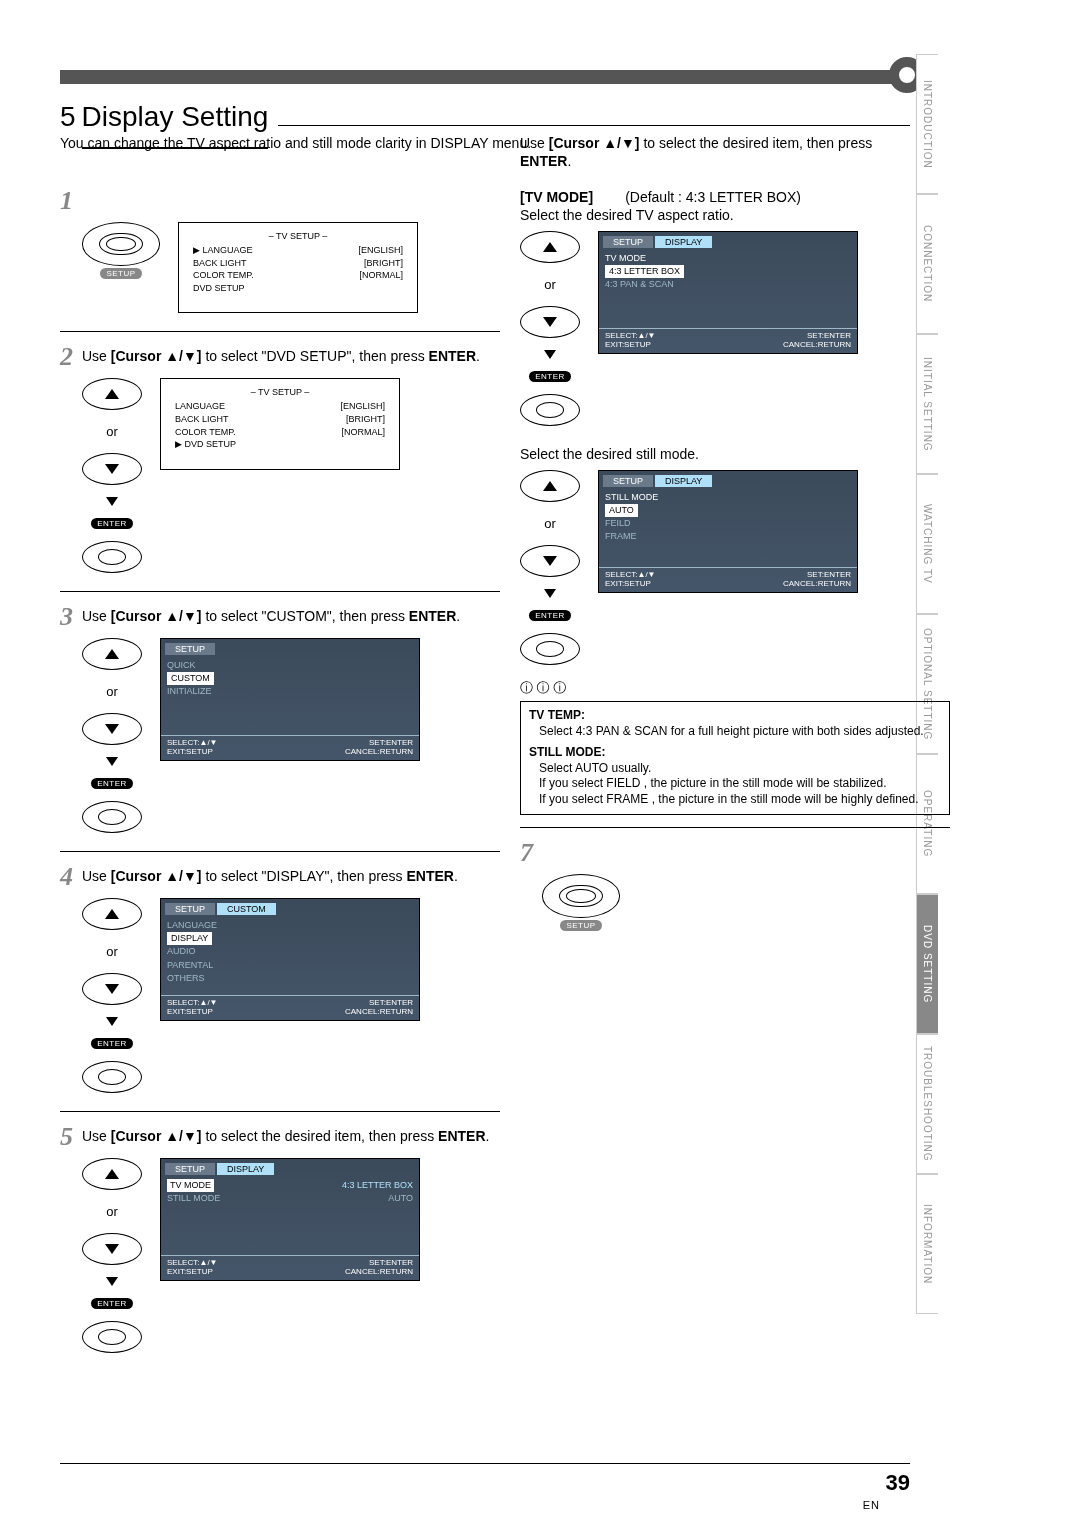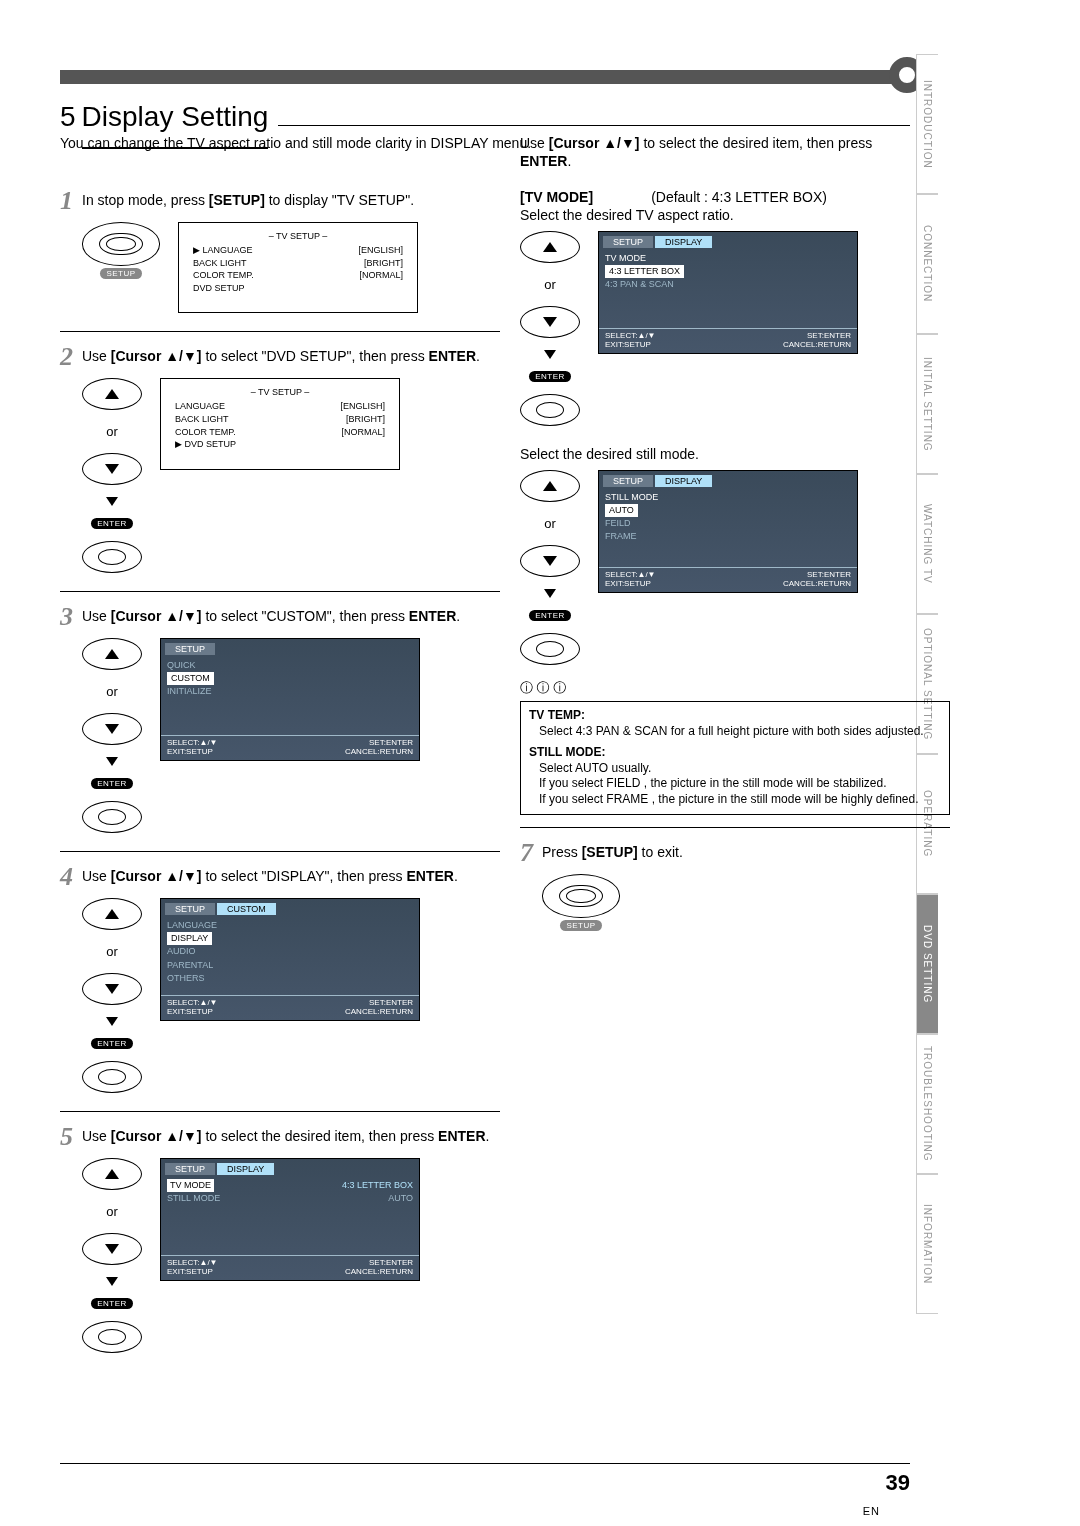--- a/index.html
+++ b/index.html
@@ -47,21 +47,21 @@
   .osd-tab.hi { background:#b0e0f8; color:#000;}
   .osd-list { padding:4px 6px 4px 6px; min-height:80px; line-height:1.45;}
   .osd-li { color:#9fb8c8;}
   .osd-li.sel { background:#fff; color:#000; display:inline-block; padding:0 4px;}
   .osd-li.row { display:flex; justify-content:space-between;}
   .osd-li.row .v.hi { color:#b0e0f8;}
   .osd-foot { border-top:1px solid #9fb8c8; display:flex; justify-content:space-between; padding:2px 6px 4px 6px; font-size:8px;}
 
   .sep { border-top:1px solid #000; margin:12px 0;}
   .mode-head { font-size:14px; font-weight:bold; margin-bottom:2px;}
-  .mode-head .def { font-weight:normal; margin-left:58px;}
+  .mode-head .def { font-weight:normal; margin-left:32px;}
   .mode-sub { font-size:14px; margin-bottom:6px;}
 
   .note-box { border:1px solid #000; padding:6px 8px; font-size:12px; line-height:1.3;}
   .note-term { font-weight:bold; font-size:12px;}
   .note-gap { height:6px;}
 
   .sidetabs { position:absolute; top:54px; right:142px; width:22px; display:flex; flex-direction:column;}
   .sidetab { writing-mode:vertical-rl; text-orientation:mixed; font-size:10px; letter-spacing:1px; padding:10px 3px; color:#999; border-left:1px solid #ccc; border-top:1px solid #ccc; border-bottom:1px solid #ccc; background:#fff; height:140px; display:flex; align-items:center; justify-content:center;}
   .sidetab.active { background:#888; color:#fff;}
   .page-num { position:absolute; bottom:30px; right:170px; font-size:22px; font-weight:bold;}
@@ -97,23 +97,20 @@
     <div class="sidetab active">DVD SETTING</div>
     <div class="sidetab">TROUBLESHOOTING</div>
     <div class="sidetab">INFORMATION</div>
   </div>
 
   <div class="col-left">
 
     <div class="step">
       <div class="step-head">
         <div class="step-num">1</div>
-        <div class="step-txt">
-          <span>In stop mode, press </span><b>[SETUP]</b><span> to display "TV SETUP".</span>
-        </div>
       </div>
       <div class="step-body">
         <div class="setup-btn">
           <div class="setup-oval">
               <div class="setup-inner"></div>
             </div>
           <div class="pill grey">SETUP</div>
         </div>
         <div class="osd osd-white">
           <div class="osd-title">– TV SETUP –</div>
@@ -361,33 +358,30 @@
       <div style="padding-left:10px;">Select  AUTO  usually.</div>
       <div style="padding-left:10px;">If you select  FIELD , the picture in the still mode will be stabilized.</div>
       <div style="padding-left:10px;">If you select  FRAME , the picture in the still mode will be highly defined.</div>
     </div>
 
     <div class="sep"></div>
 
     <div class="step">
       <div class="step-head">
         <div class="step-num">7</div>
-        <div class="step-txt">
-          <span>Press </span><b>[SETUP]</b><span> to exit.</span>
-        </div>
       </div>
       <div class="step-body">
         <div class="setup-btn">
           <div class="setup-oval">
               <div class="setup-inner"></div>
             </div>
           <div class="pill grey">SETUP</div>
         </div>
       </div>
     </div>
 
   </div>
 
   <div class="bottom-line"></div>
   <div class="page-num">39</div>
-  <div class="page-en" style="bottom:9px;right:200px;">EN</div>
+  <div class="page-en" style="bottom:15px;right:200px;">EN</div>
 
 </div>
 
 </body></html>

